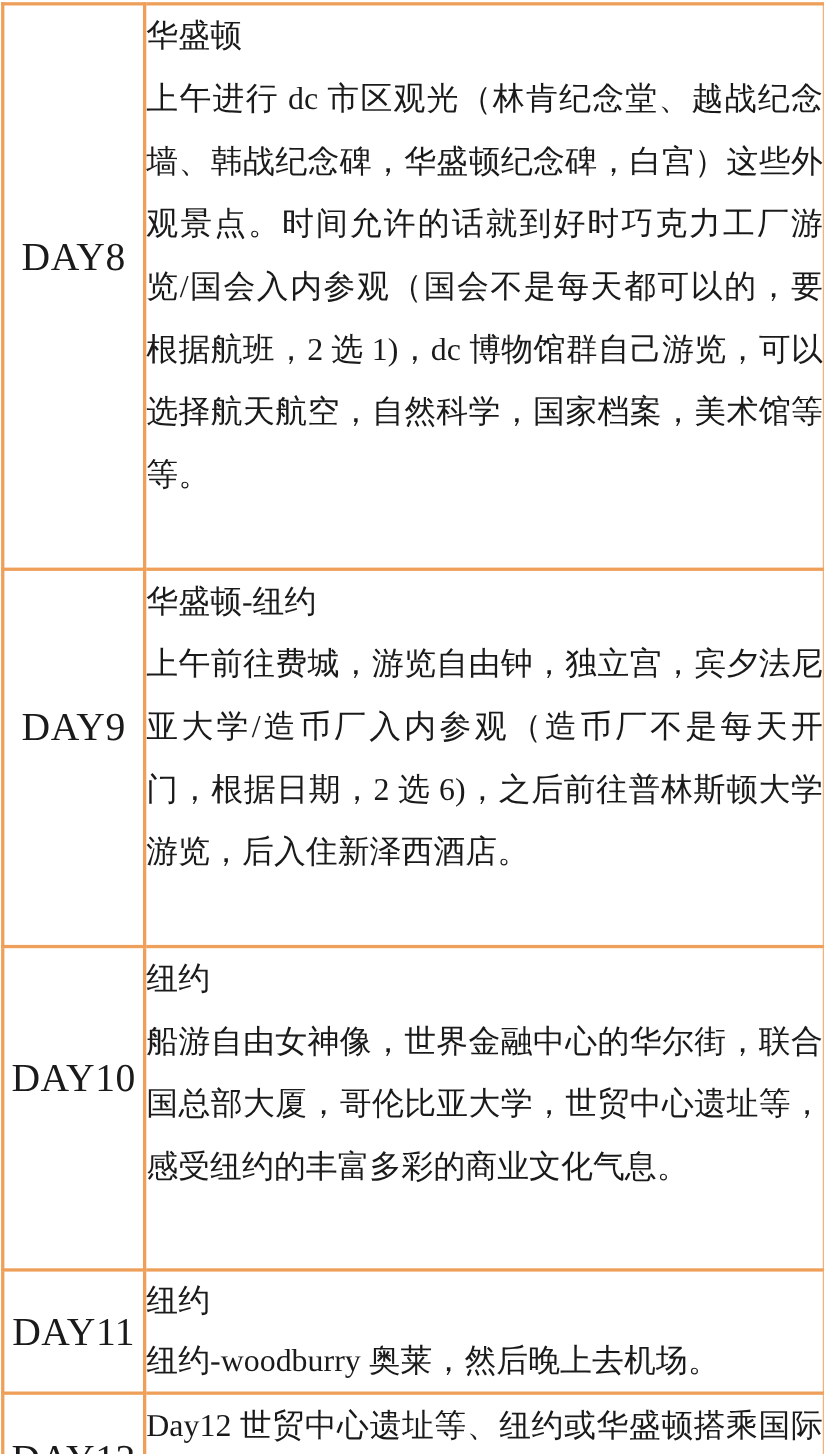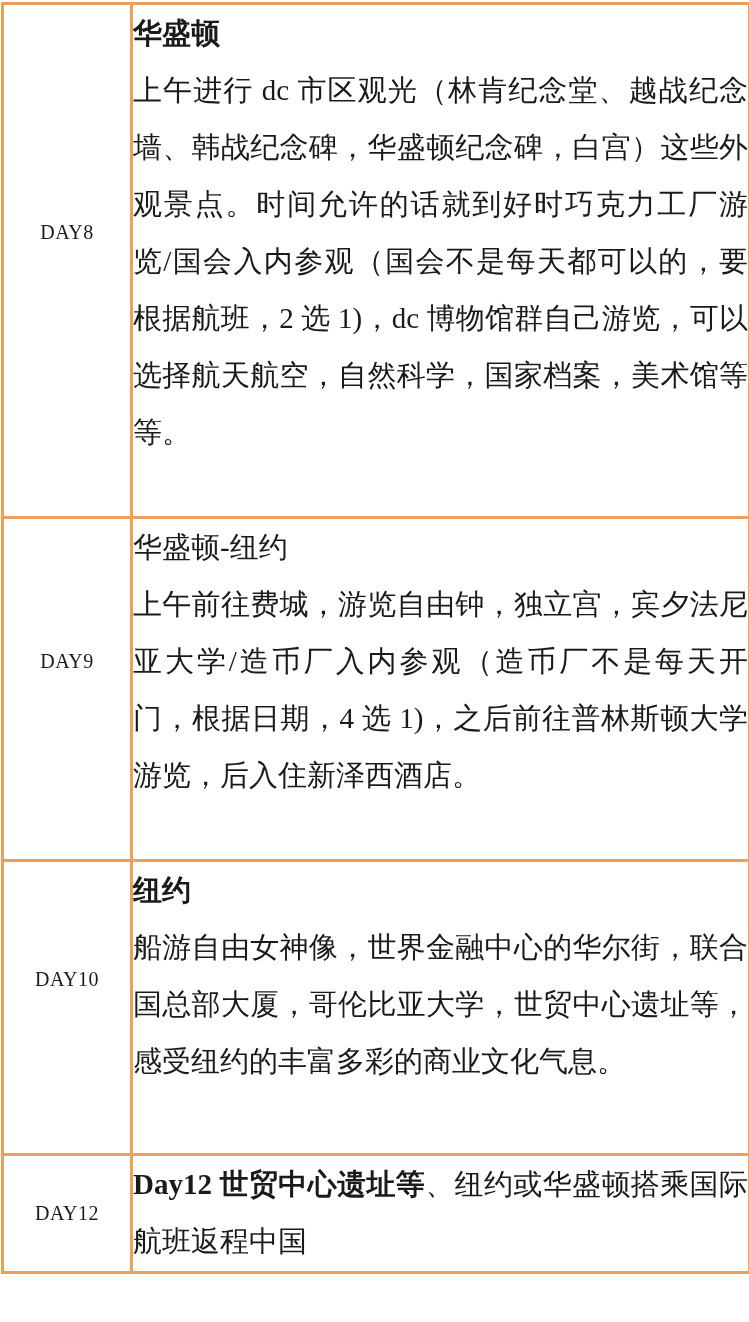--- a/index.html
+++ b/index.html
@@ -42,39 +42,39 @@
     text-align: center;
     vertical-align: middle;
     background: #ffffff;
   }
   
   tr.row-0 td.day-cell,
   tr.row-1 td.day-cell,
   tr.row-2 td.day-cell { padding-bottom: 56px; }
 
   .day-label {
-    font-size: 20px;
+    font-size: 36px;
     letter-spacing: 0.5px;
     white-space: nowrap;
   }
 
   td.detail-cell {
     vertical-align: top;
     padding: 0 8px 0 11px;
     background: #ffffff;
   }
 
   .title, .body {
     font-size: 29px;
     line-height: 57px;
     text-align: justify;
     text-justify: inter-ideograph;
   }
   tr.row-3 .title, tr.row-3 .body { line-height: 54px; }
-  .bold { font-weight: bold; }
+  .bold { font-weight: normal; }
 </style>
 </head>
 <body>
 
 <div class="page">
   <table class="itinerary">
     <colgroup>
       <col class="col-day">
       <col class="col-detail">
     </colgroup>
@@ -88,34 +88,43 @@
       <div class="body"><span>上午进行 dc 市区观光（林肯纪念堂、越战纪念墙、韩战纪念碑，华盛顿纪念碑，白宫）这些外观景点。时间允许的话就到好时巧克力工厂游览/国会入内参观（国会不是每天都可以的，要根据航班，2 选 1)，dc 博物馆群自己游览，可以选择航天航空，自然科学，国家档案，美术馆等等。</span></div>
     </td>
   </tr>
 
   <tr class="row-1">
     <td class="day-cell">
       <span class="day-label">DAY9</span>
     </td>
     <td class="detail-cell">
       <div class="title">华盛顿-纽约</div>
-      <div class="body"><span>上午前往费城，游览自由钟，独立宫，宾夕法尼亚大学/造币厂入内参观（造币厂不是每天开门，根据日期，4 选 1)，之后前往普林斯顿大学游览，后入住新泽西酒店。</span></div>
+      <div class="body"><span>上午前往费城，游览自由钟，独立宫，宾夕法尼亚大学/造币厂入内参观（造币厂不是每天开门，根据日期，2 选 6)，之后前往普林斯顿大学游览，后入住新泽西酒店。</span></div>
     </td>
   </tr>
 
   <tr class="row-2">
     <td class="day-cell">
       <span class="day-label">DAY10</span>
     </td>
     <td class="detail-cell">
       <div class="title bold">纽约</div>
       <div class="body"><span>船游自由女神像，世界金融中心的华尔街，联合国总部大厦，哥伦比亚大学，世贸中心遗址等，感受纽约的丰富多彩的商业文化气息。</span></div>
     </td>
   </tr>
 
+  <tr class="row-3">
+    <td class="day-cell">
+      <span class="day-label">DAY11</span>
+    </td>
+    <td class="detail-cell">
+      <div class="title bold">纽约</div>
+      <div class="body"><span class="bold">纽约-woodburry 奥莱，然后晚上去机场。</span></div>
+    </td>
+  </tr>
 
   <tr class="row-4">
     <td class="day-cell">
       <span class="day-label">DAY12</span>
     </td>
     <td class="detail-cell">
 
       <div class="body"><span class="bold">Day12 世贸中心遗址等</span><span>、纽约或华盛顿搭乘国际航班返程中国</span></div>
     </td>
   </tr>

